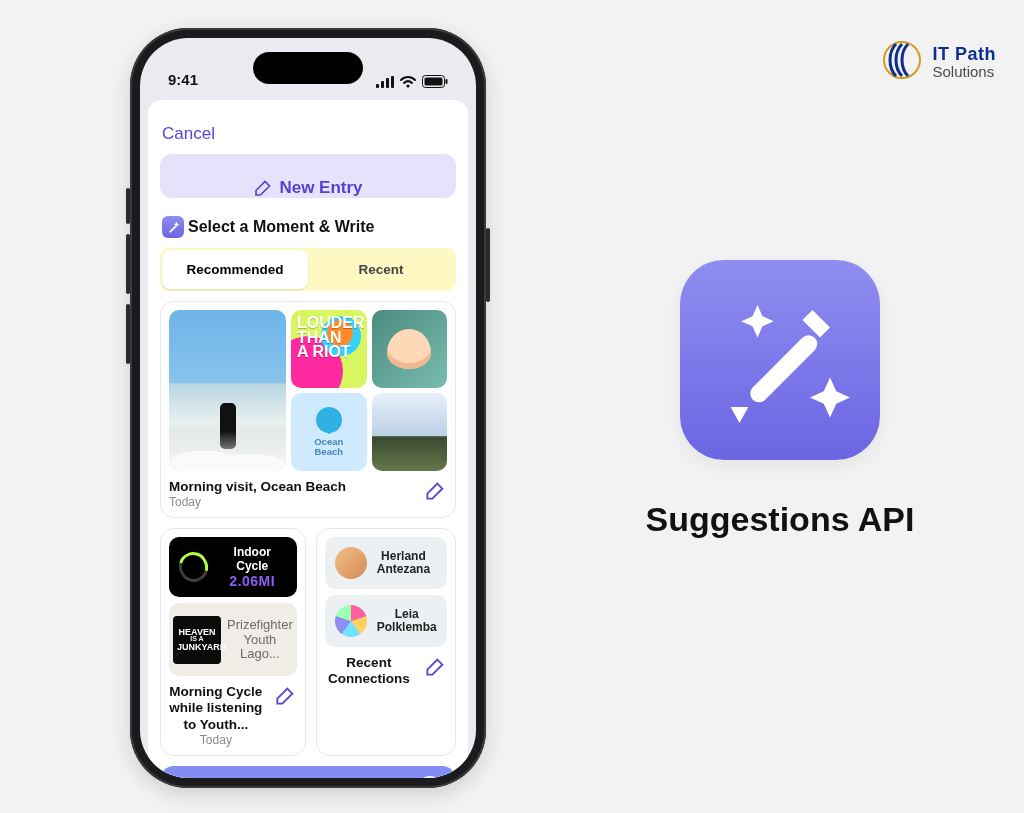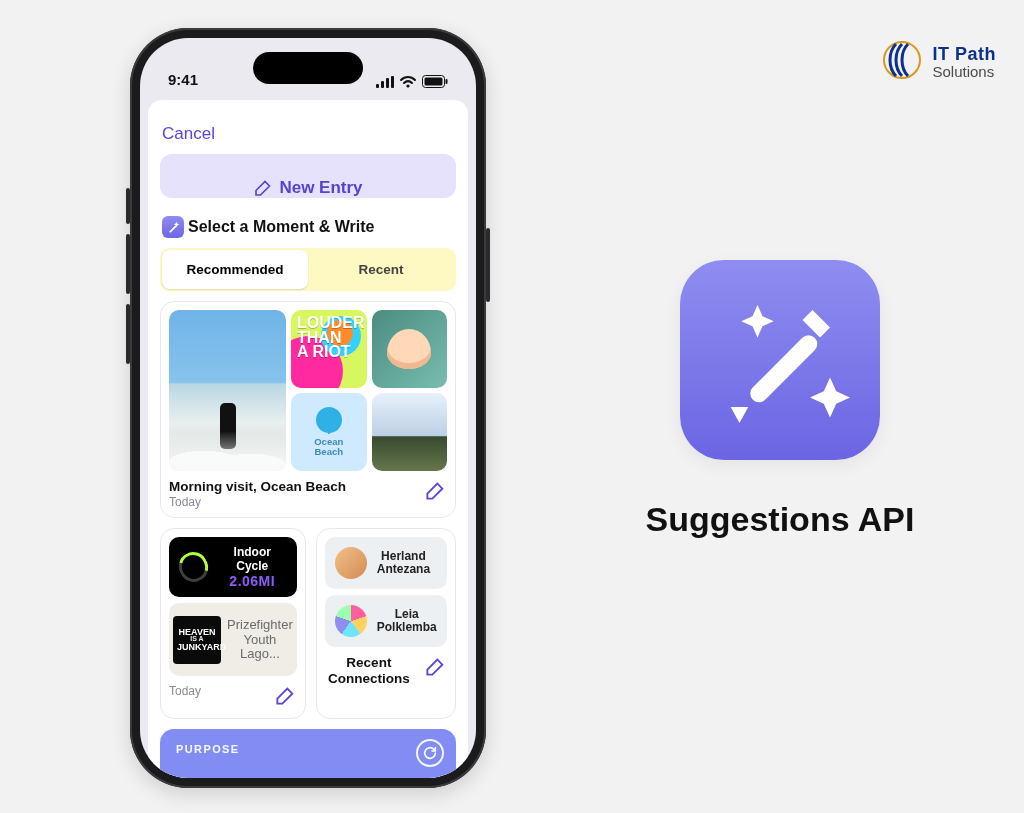--- a/index.html
+++ b/index.html
@@ -419,20 +419,21 @@
               <span class="isa">IS A</span>
               <span>JUNKYARD</span>
             </div>
             <div class="meta">
               <div>Prizefighter</div>
               <div>Youth Lago...</div>
             </div>
           </div>
           <div class="card-footer">
             <div class="txt">
+              <div class="t1">Morning Cycle while listening to Youth...</div>
               <div class="t2">Today</div>
             </div>
             <button class="compose-btn">
               <svg width="20" height="20" viewBox="0 0 24 24">
                   <path fill="none" stroke="#5a45d6" stroke-width="2.2" stroke-linecap="round" d="M4 20h6M4 20v-6L16 2l6 6L10 20H4z"></path>
                 </svg>
             </button>
           </div>
         </div>
 

